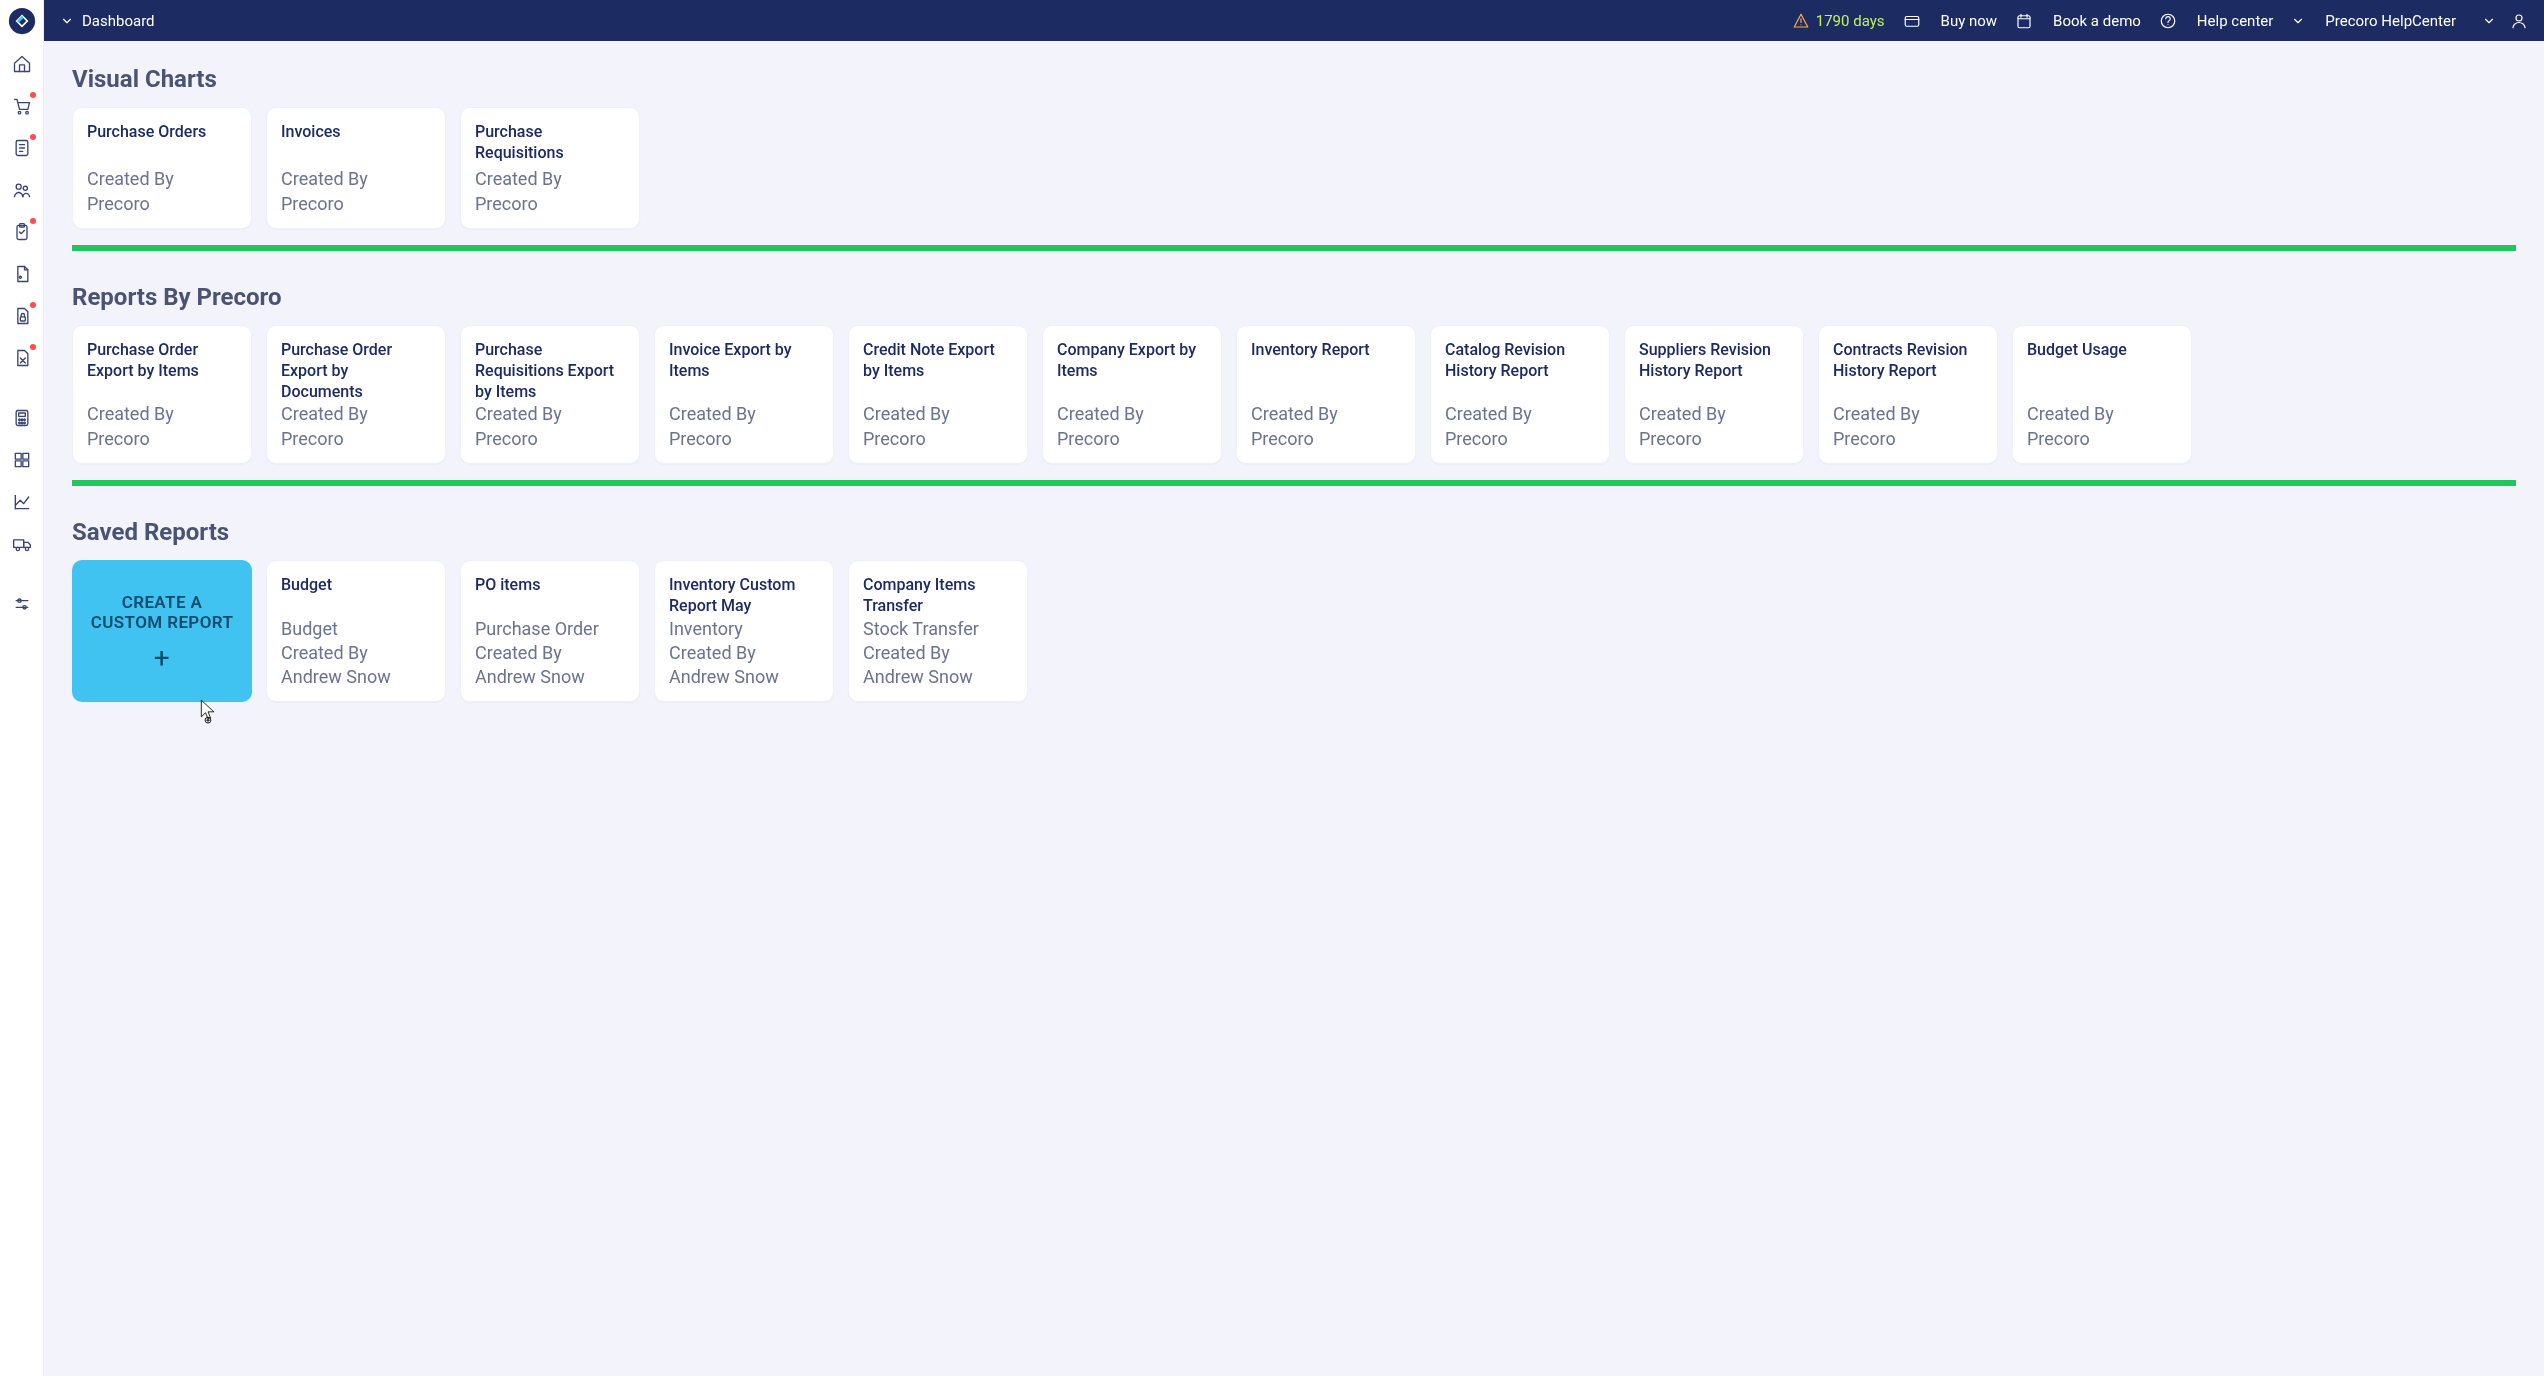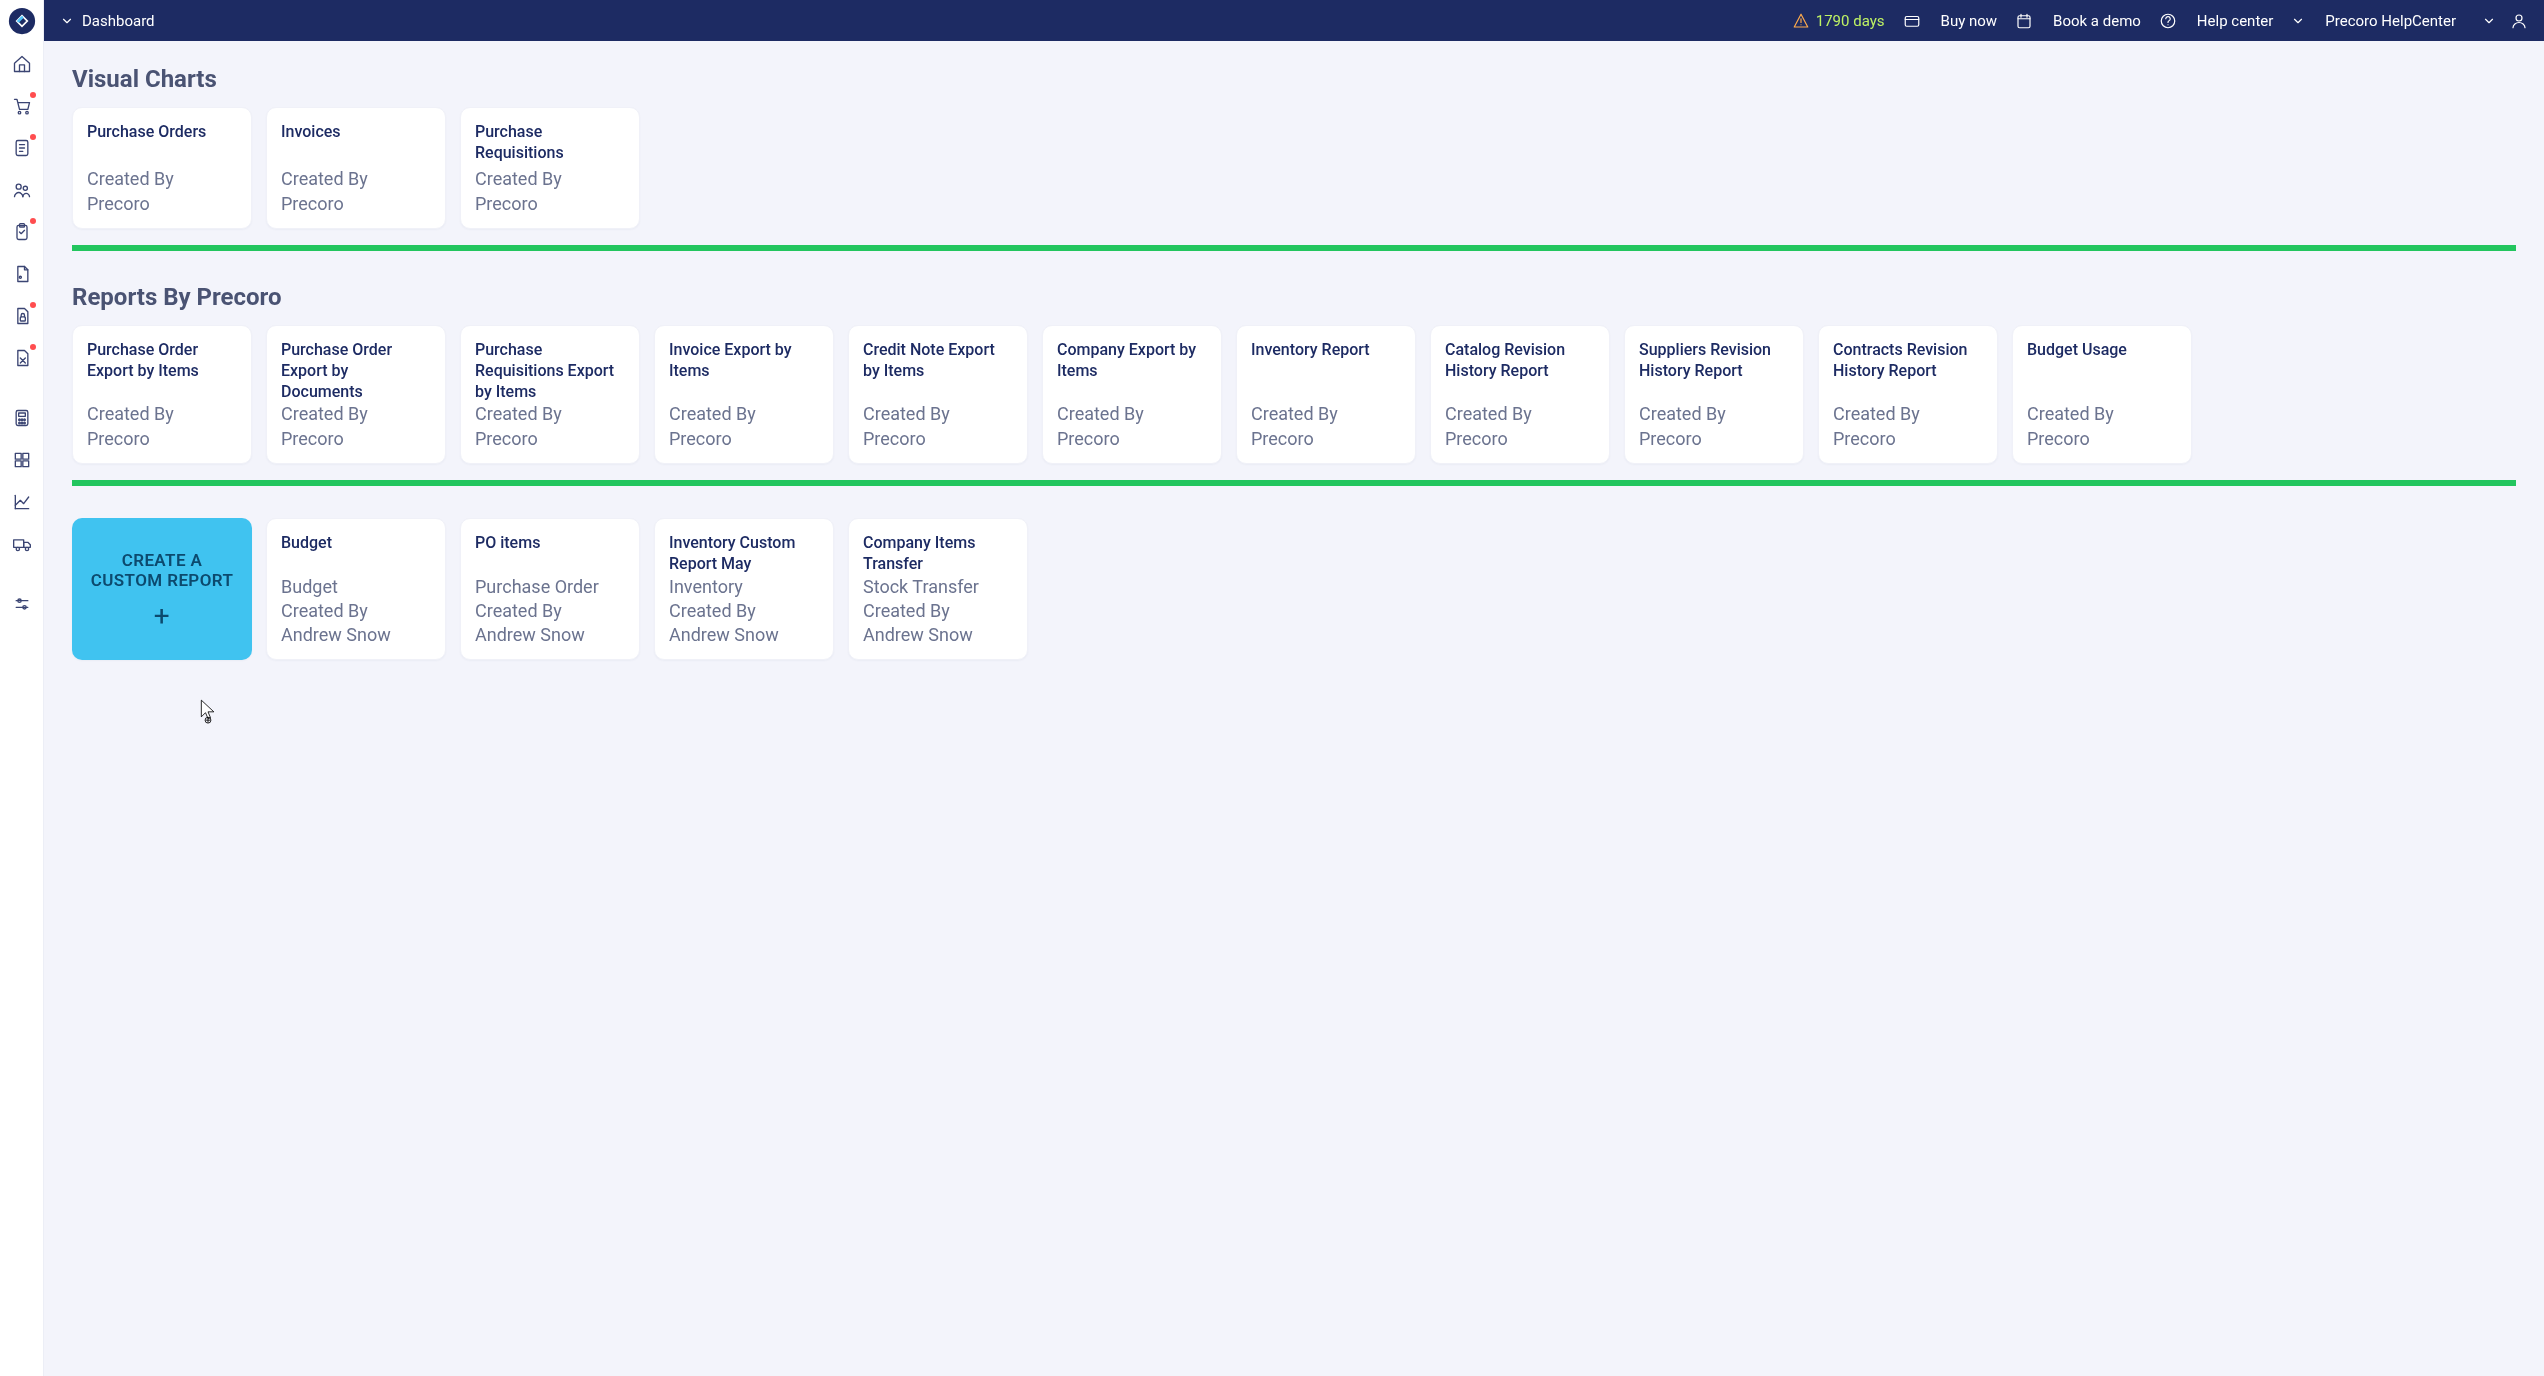--- a/index.html
+++ b/index.html
@@ -358,20 +358,21 @@
               <div class="card-meta">Created By Precoro</div>
             </div>
             <div class="card">
               <div class="card-title">Budget Usage</div>
               <div class="card-meta">Created By Precoro</div>
             </div>
           </div>
       </div>
 
       <div class="section" style="border-bottom:none">
+        <h2 class="section-title">Saved Reports</h2>
         <div class="row" id="row-saved-reports">
           <div class="card create-card">
             <div>CREATE A CUSTOM REPORT</div>
             <div class="plus">+</div>
           </div>
         <div class="card">
               <div class="card-title">Budget</div>
               <div class="card-meta"><span class="type">Budget</span><span>Created By Andrew Snow</span></div>
             </div>
             <div class="card">

